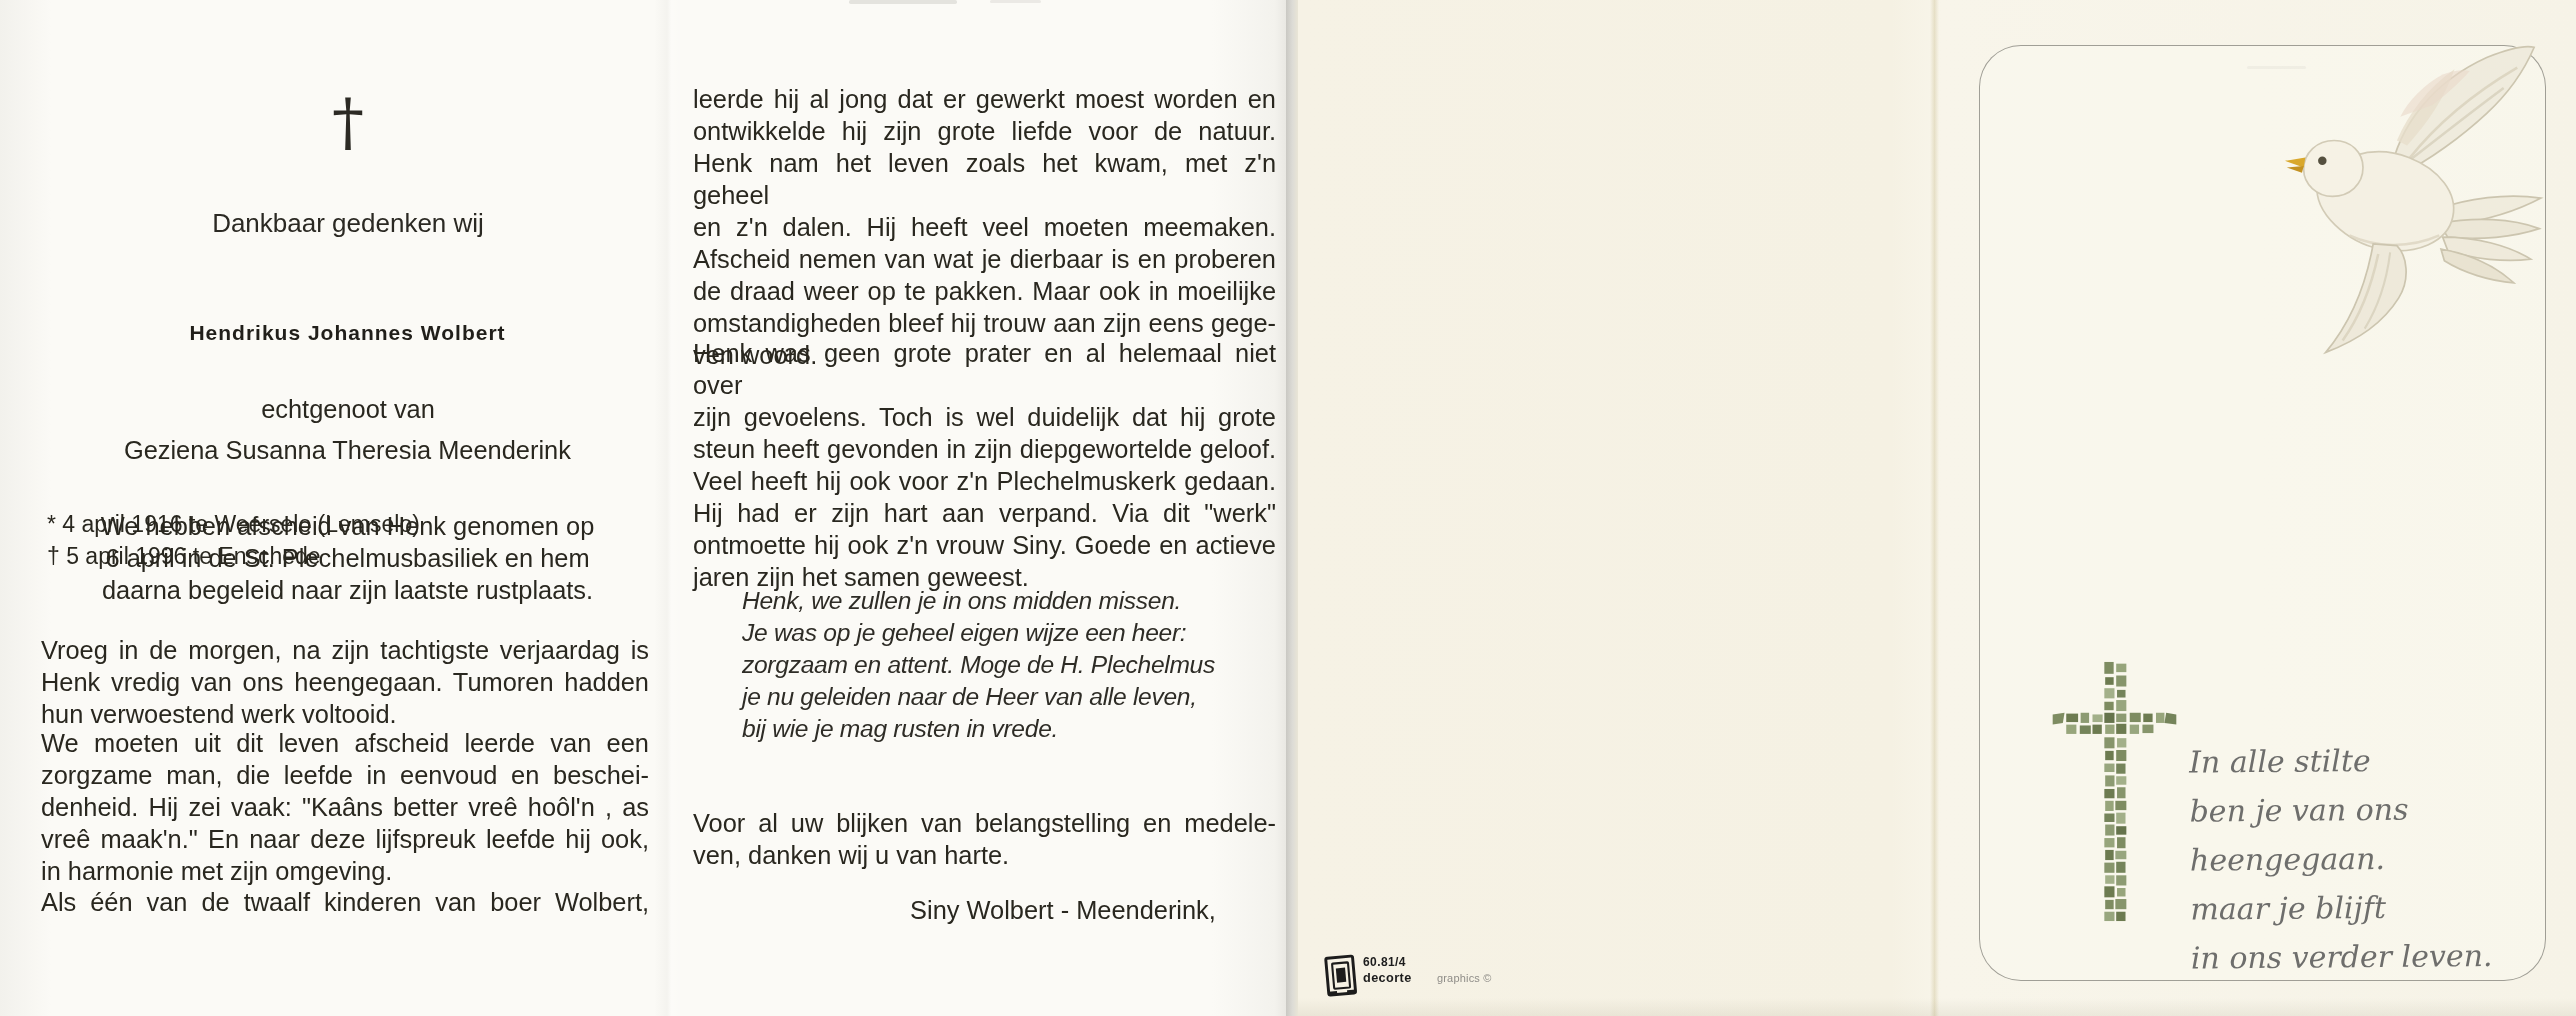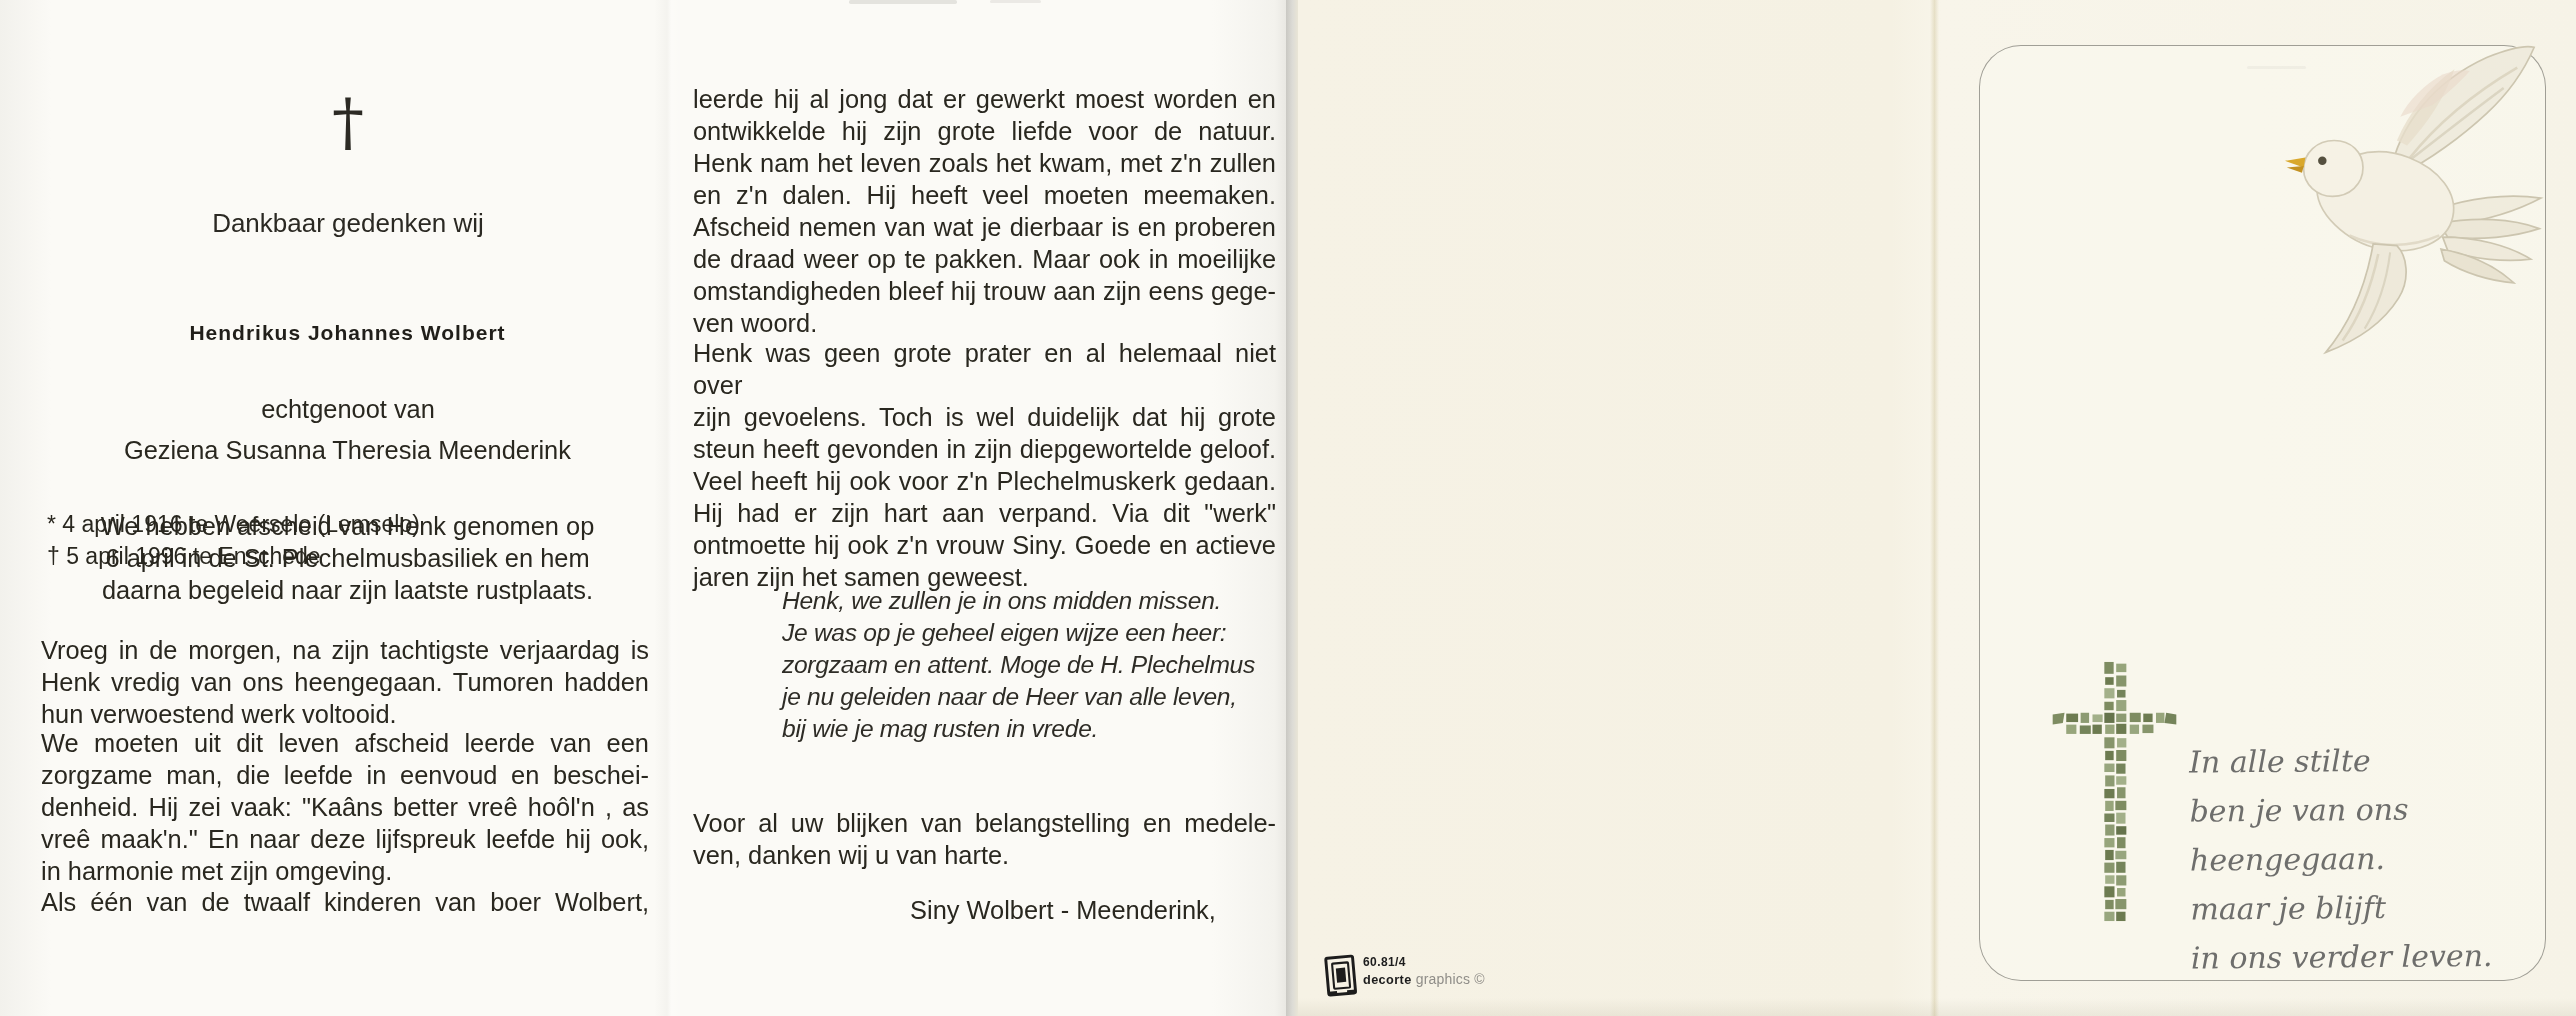--- a/index.html
+++ b/index.html
@@ -41,21 +41,21 @@
     border:1.7px solid rgba(130,128,120,0.75);border-radius:42px;
     background:rgba(253,251,244,0.35);
   }
   
   .tcol{position:absolute;font-size:25.4px;line-height:32px;}
   .tl{white-space:nowrap;}
   .jblock .tl{white-space:normal;text-align:justify;text-align-last:justify;}
   .jblock .tl:last-child{text-align-last:left;}
   .jblock.stretch-last .tl:last-child{text-align-last:justify;}
   .cblock .tl{text-align:center;white-space:normal;}
-  .lblock .tl{text-align:left;margin-left:40px;}
+  .lblock .tl{text-align:left;}
   .memorial-cross{
     position:absolute;left:47px;top:88px;width:602px;text-align:center;
     font-family:"DejaVu Serif",serif;font-size:64px;line-height:68px;font-weight:400;color:#2c2a24;
   }
   .intro-line{position:absolute;left:47px;top:208px;width:602px;text-align:center;font-size:26px;color:#2b2923;}
   .deceased-name{
     position:absolute;left:34px;top:291px;width:627px;text-align:center;
     font-size:21px;font-weight:700;letter-spacing:1px;color:#211f1a;margin-top:30px;
   }
   .spouse-label{position:absolute;left:47px;top:395px;width:602px;text-align:center;font-size:25.4px;}
@@ -68,21 +68,21 @@
     position:absolute;left:2190px;top:736px;width:364px;
     font-family:"DejaVu Serif",serif;font-style:italic;
     font-size:30px;line-height:49px;color:#6e6e6c;
     transform:rotate(-0.5deg);
   }
   .signature{position:absolute;left:881px;top:894px;width:364px;text-align:center;font-size:25.4px;line-height:32px;}
   
   .publisher{position:absolute;left:1322px;top:952px;width:186px;height:51px;}
   .publisher .code{position:absolute;left:41px;top:3.4px;font-size:12px;font-weight:700;color:#1c1c1c;letter-spacing:0.4px;}
   .publisher .brand{position:absolute;left:41px;top:18.6px;font-size:12.7px;font-weight:700;color:#1c1c1c;letter-spacing:0.4px;}
-  .publisher .brand .suffix{font-weight:400;color:#8f8d88;font-size:14px;letter-spacing:0.2px;}
+  .publisher .brand .suffix{font-weight:400;color:#8f8d88;font-size:11px;letter-spacing:0.2px;margin-left:22px;}
   .artwork{position:absolute;}
 </style>
 </head>
 <body>
 
 <div class="inner-spread"></div>
 <div class="page-fold"></div>
 <div class="page-edge-band"></div>
 <div class="outer-cover"></div>
 <div class="cover-fold"></div>
@@ -122,21 +122,21 @@
     <div class="tl">in harmonie met zijn omgeving.</div>
   </div>
 
 <div class="tcol jblock stretch-last" style="left:41px;top:886px;width:608px;">
     <div class="tl">Als één van de twaalf kinderen van boer Wolbert,</div>
   </div>
 
 <div class="tcol jblock" style="left:693px;top:83px;width:583px;">
     <div class="tl">leerde hij al jong dat er gewerkt moest worden en</div>
     <div class="tl">ontwikkelde hij zijn grote liefde voor de natuur.</div>
-    <div class="tl">Henk nam het leven zoals het kwam, met z'n zullen</div>
+    <div class="tl">Henk nam het leven zoals het kwam, met z'n geheel</div>
     <div class="tl">en z'n dalen. Hij heeft veel moeten meemaken.</div>
     <div class="tl">Afscheid nemen van wat je dierbaar is en proberen</div>
     <div class="tl">de draad weer op te pakken. Maar ook in moeilijke</div>
     <div class="tl">omstandigheden bleef hij trouw aan zijn eens gege-</div>
     <div class="tl">ven woord.</div>
   </div>
 
 <div class="tcol jblock" style="left:693px;top:337px;width:583px;">
     <div class="tl">Henk was geen grote prater en al helemaal niet over</div>
     <div class="tl">zijn gevoelens. Toch is wel duidelijk dat hij grote</div>

